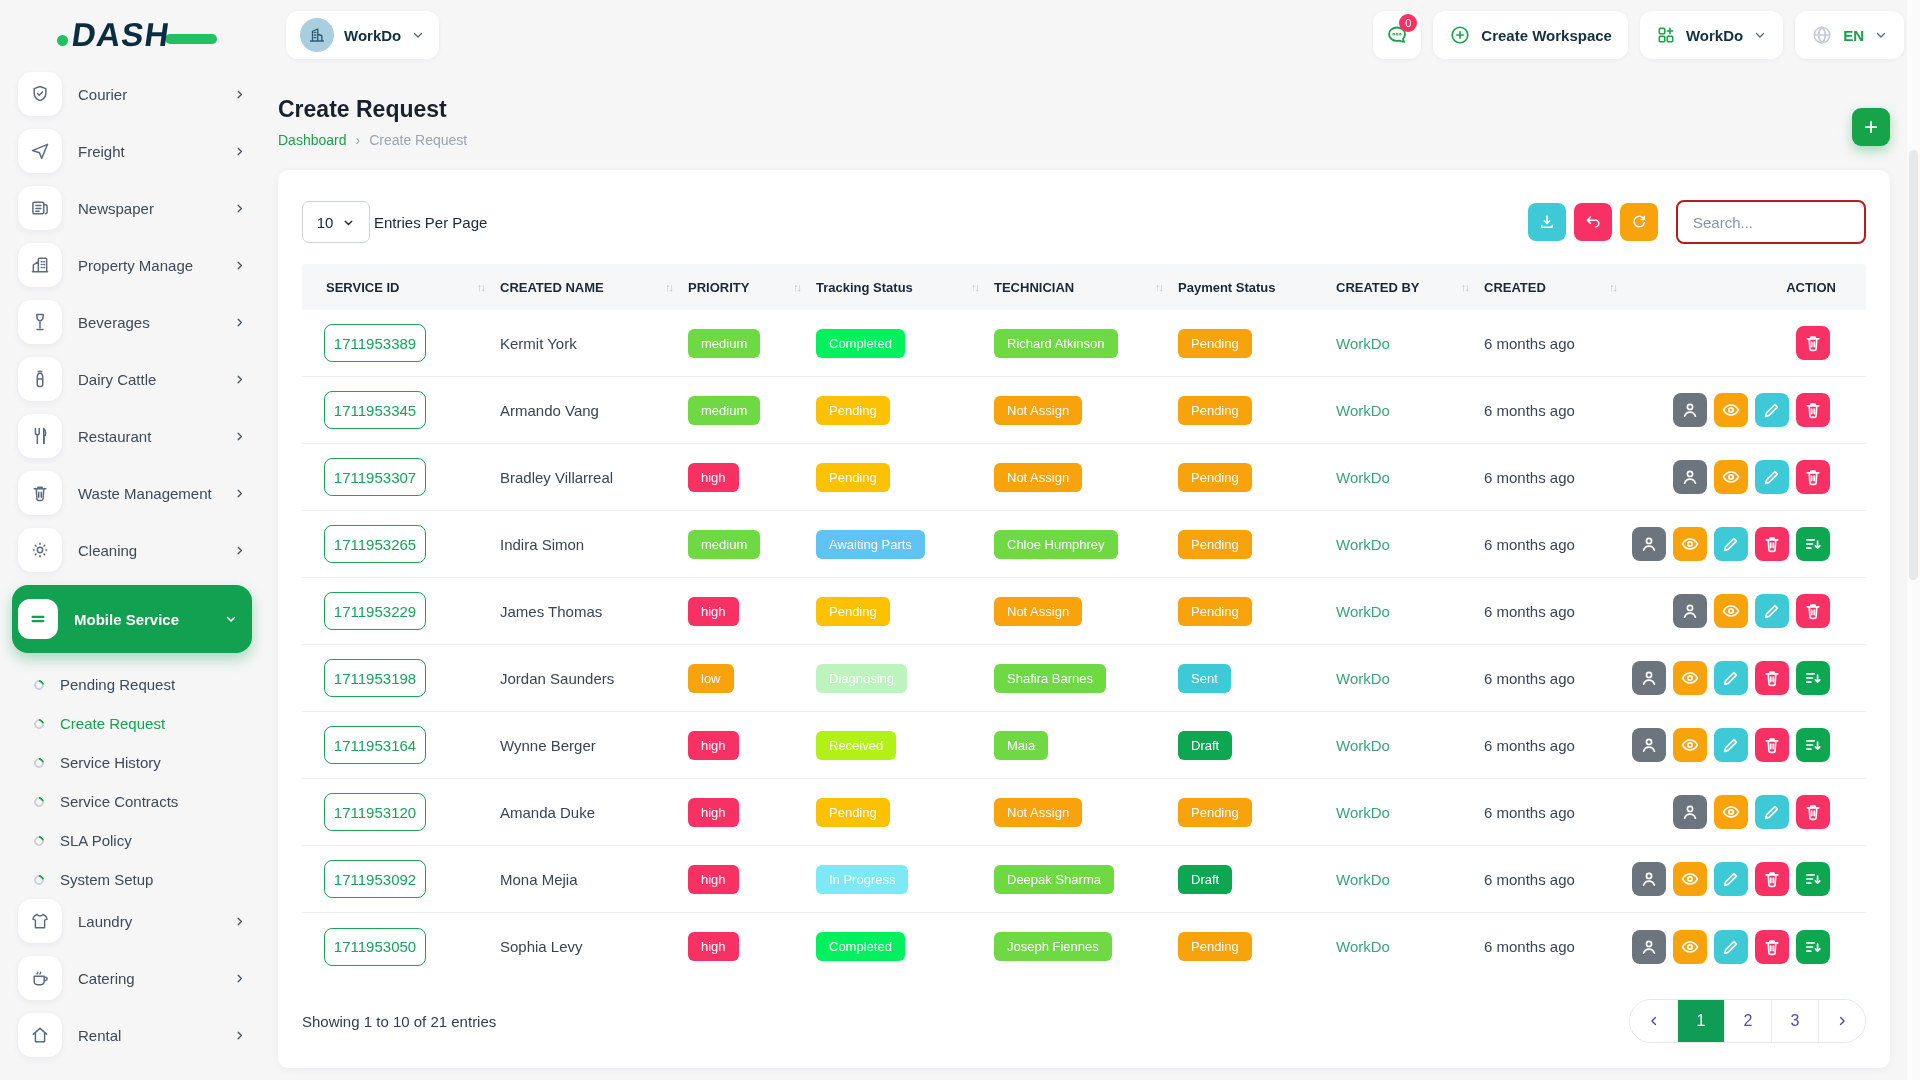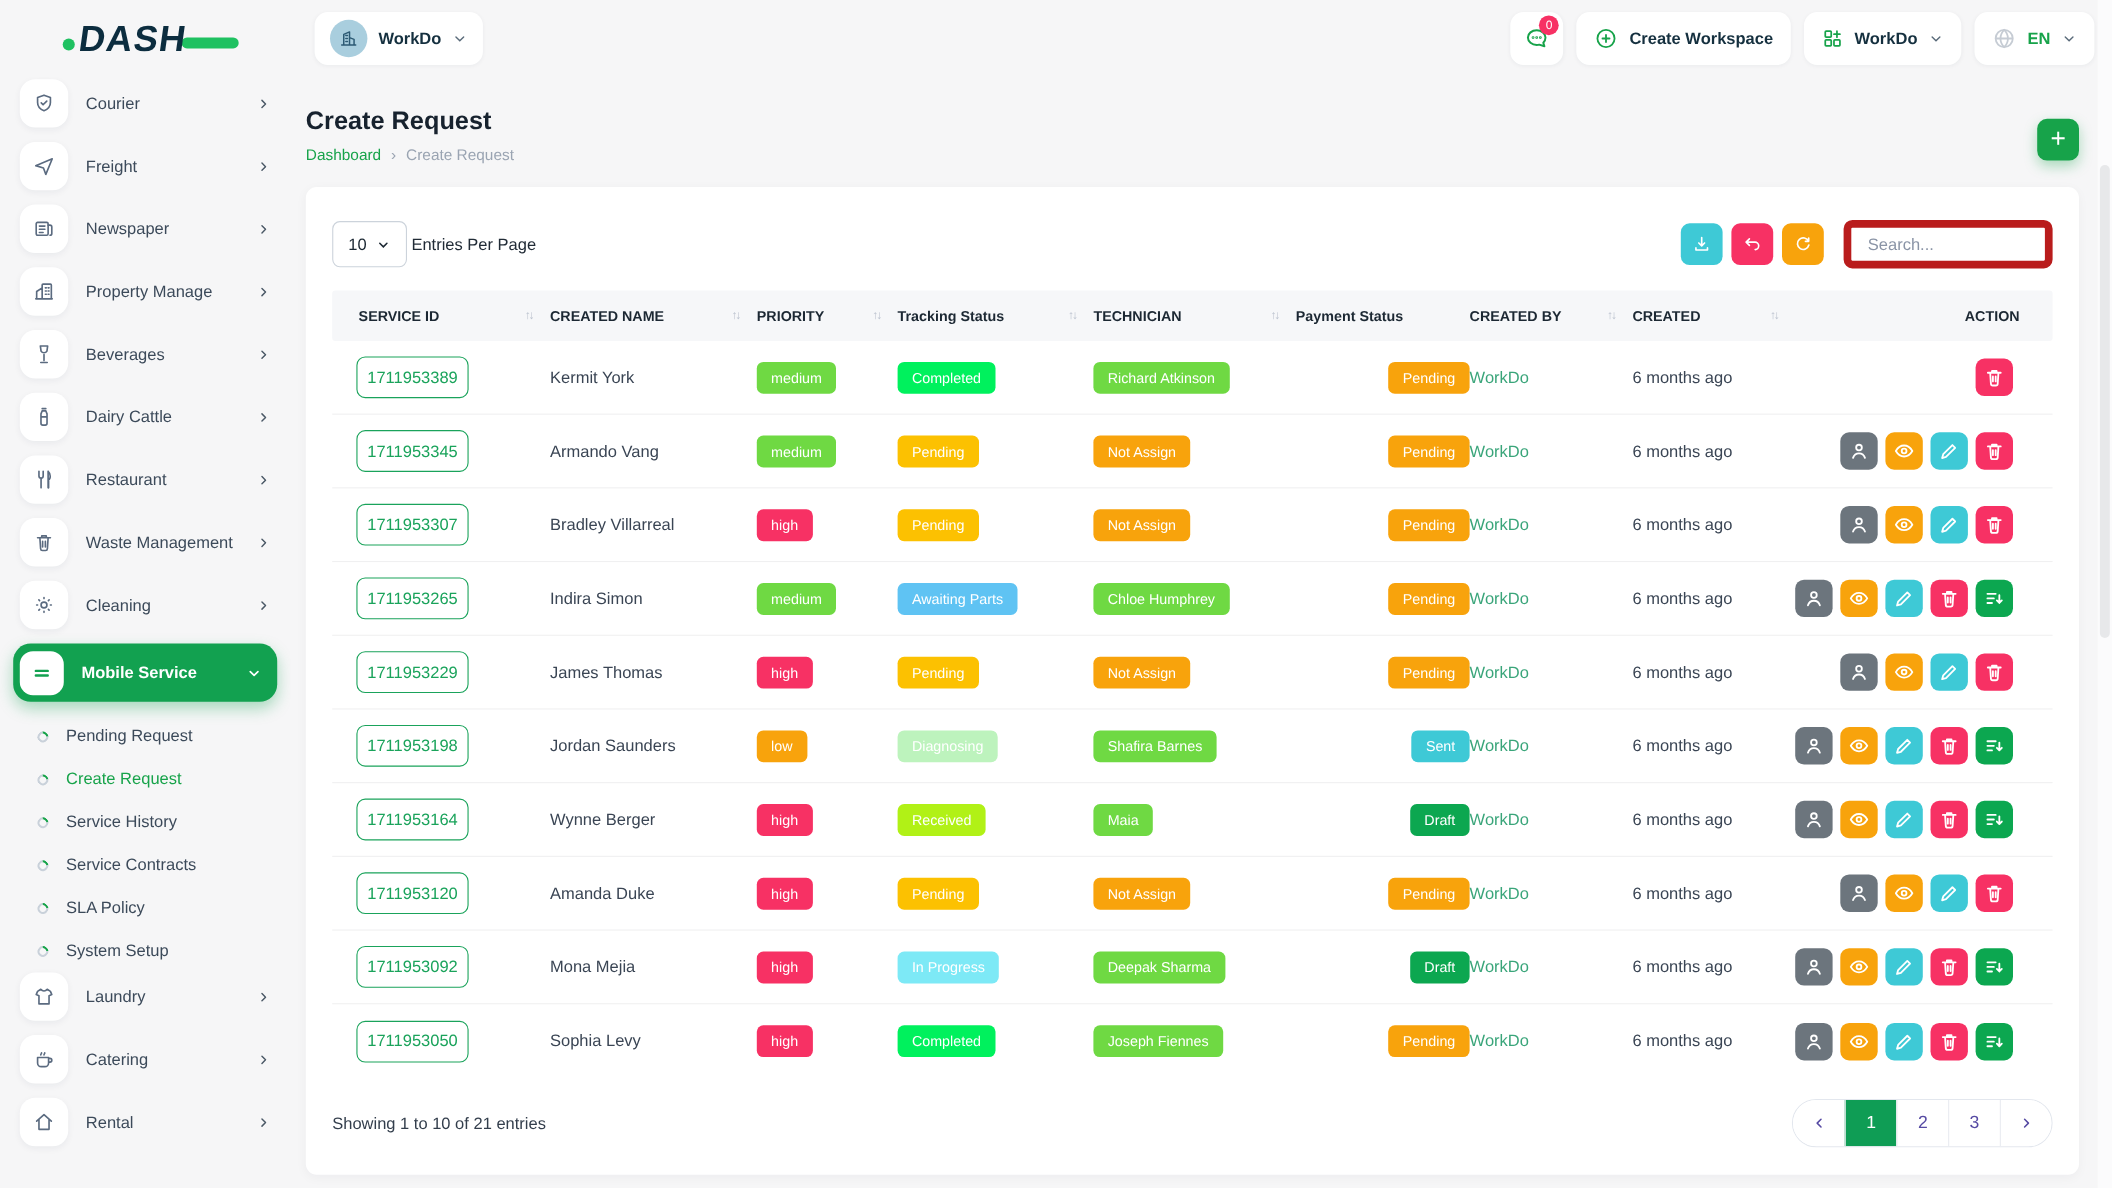--- a/index.html
+++ b/index.html
@@ -30,21 +30,21 @@
   .lang-code { font-size:15px; color:#17a34a; font-weight:700; }
 
   
   .layout { display:flex; height:1010px; }
   .sidebar { width:274px; padding:2px 18px 0 18px; overflow:hidden; }
   .side-item { display:flex; align-items:center; gap:16px; margin-bottom:13px; height:44px; cursor:pointer; }
   .tile { width:44px; height:44px; background:#fff; border-radius:14px; box-shadow:0 2px 7px rgba(25,40,60,.06);
           display:flex; align-items:center; justify-content:center; color:#5b6b80; flex:none; }
   .side-label { flex:1; font-size:15px; color:#3c4a5a; }
   .side-chev { color:#4a5866; display:flex; }
-  .side-item.active-group { background:#12a150; border-radius:16px; height:53px; margin:2px -6px 12px -6px; padding:0 14px 0 6px;
+  .side-item.active-group { background:#12a150; border-radius:16px; height:68px; margin:2px -6px 12px -6px; padding:0 14px 0 6px;
                             box-shadow:0 6px 14px rgba(18,161,80,.35); }
   .side-item.active-group .tile { width:40px; height:40px; border-radius:12px; color:#12a150; box-shadow:none; }
   .side-item.active-group .side-label { color:#fff; font-weight:700; }
   .side-item.active-group .side-chev { color:#fff; }
   .side-sub { display:flex; align-items:center; gap:16px; height:39px; padding-left:16px; cursor:pointer; }
   .bullet { width:10px; height:10px; border-radius:50%; border:2.5px solid #c9d1da; border-top-color:#17a34a; transform:rotate(40deg); flex:none; }
   .side-sub .side-label { font-size:15px; color:#3c4a5a; }
   .side-sub.active .side-label { color:#17a34a; }
 
   
@@ -66,38 +66,38 @@
             align-items:center; justify-content:center; gap:9px; cursor:pointer; }
   .select-value { font-size:15px; color:#1c2833; }
   .select .chev { color:#1c2833; }
   .epp-label { margin-left:4px; font-size:15px; color:#212b36; }
   .tool-btns { margin-left:auto; display:flex; gap:8px; }
   .tbtn { width:38px; height:38px; border:none; border-radius:8px; color:#fff; display:flex; align-items:center;
           justify-content:center; cursor:pointer; }
   .tbtn-download { background:#3ec9d6; }
   .tbtn-undo { background:#f73164; }
   .tbtn-refresh { background:#f8a30c; }
-  .search-input { margin-left:18px; width:190px; height:44px; border:7px solid #b91c1c; border-radius:8px;
+  .search-input { margin-left:18px; width:190px; height:44px; border:2px solid #b91c1c; border-radius:8px;
                   padding:0 15px; font-size:15px; color:#344054; font-family:"Liberation Sans",sans-serif; background:#fff; }
   .search-input::placeholder { color:#8a94a6; }
 
   
   .thead { display:flex; align-items:center; height:46px; background:#f6f7f9; border-radius:3px; }
   .th { display:flex; align-items:center; font-size:13px; font-weight:700; color:#1c2833; }
   .th .sort { margin-left:auto; margin-right:16px; color:#bcc3cf; font-size:11px; letter-spacing:-2px; cursor:pointer; }
   .tr { display:flex; align-items:center; height:67px; border-bottom:1px solid #f0f0f1; }
   .tr:last-child { border-bottom:none; }
   .td { font-size:15px; color:#3a4554; }
   .c0 { width:198px; padding-left:22px; }
   .thead .c0 { padding-left:24px; }
   .c1 { width:188px; }
   .c2 { width:128px; }
   .c3 { width:178px; }
   .c4 { width:184px; }
-  .c5 { width:158px;text-align:right; }
+  .c5 { width:158px; }
   .c6 { width:148px; }
   .c7 { width:148px;gap:11px; }
   .c8 { flex:1; display:flex; justify-content:flex-end; gap:7px; padding-right:36px; }
   .thead .c8 { padding-right:30px; }
   .sid-btn { border:1.5px solid #1aa35b; color:#1aa35b; background:#fff; border-radius:8px; width:102px; height:38px;
              font-size:15px; cursor:pointer; font-family:"Liberation Sans",sans-serif; }
   .badge { display:inline-block; padding:7px 13px; border-radius:6px; color:#fff; font-size:13px; }
   .created-by { color:#3aa57a; cursor:pointer; text-decoration:none; }
   .act { width:34px; height:34px; border:none; border-radius:8px; color:#fff; display:flex; align-items:center;
          justify-content:center; cursor:pointer; }

